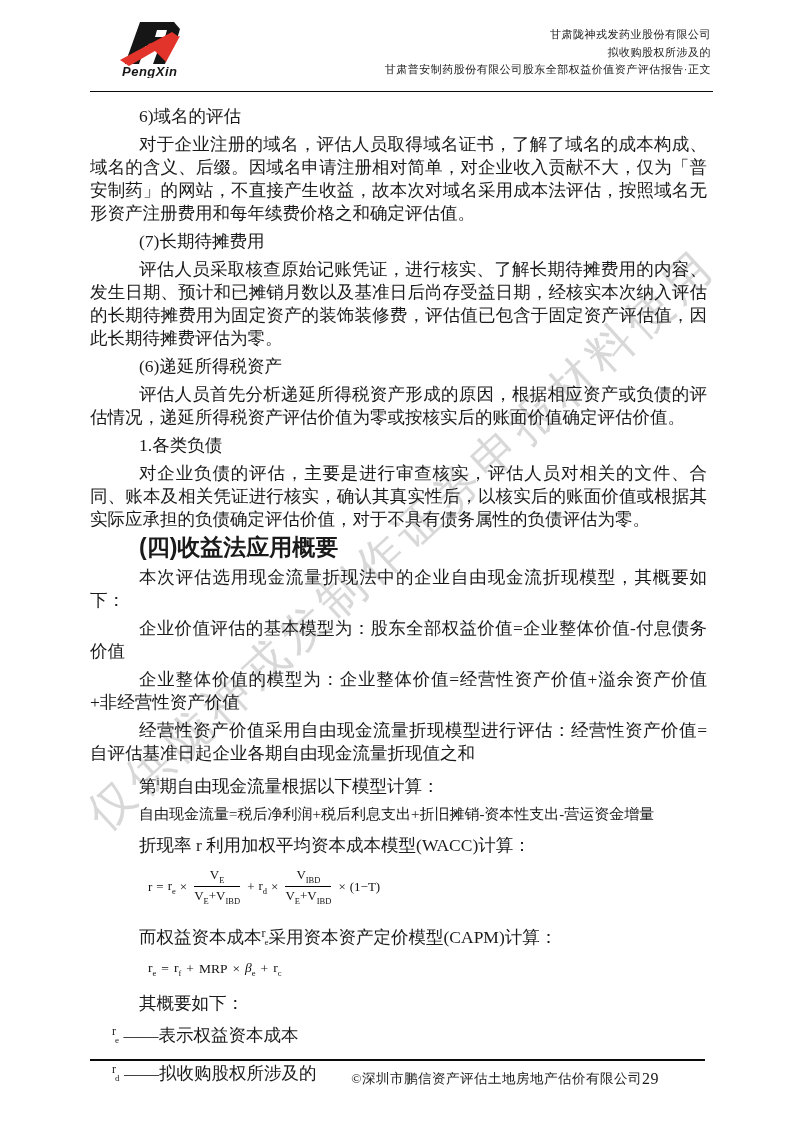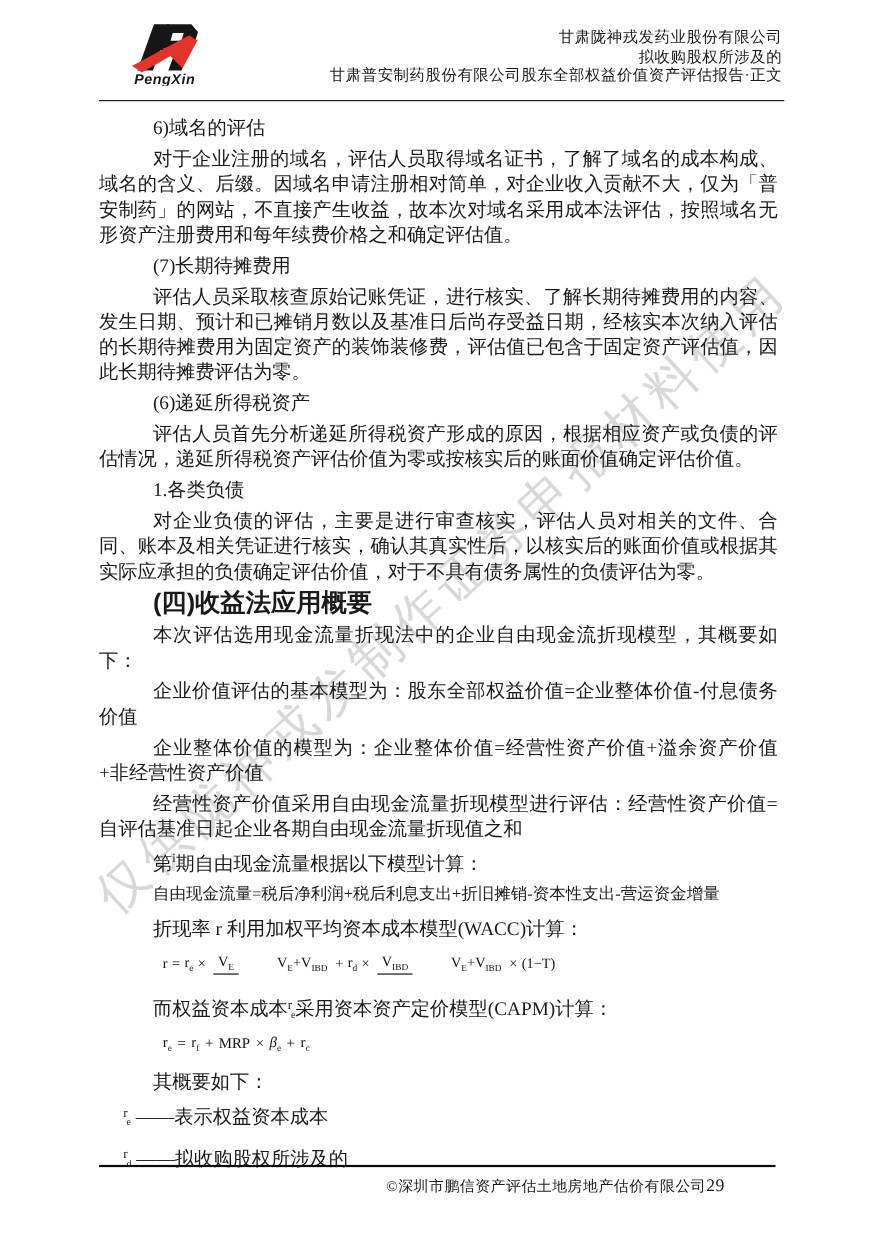--- a/index.html
+++ b/index.html
@@ -13,40 +13,40 @@
     transform:rotate(-42.5deg);transform-origin:0 50%;
     font-size:46px;letter-spacing:6px;white-space:nowrap;
     color:rgba(158,158,158,0.40);pointer-events:none;
     font-family:"Liberation Serif",serif;
   }
   
   .header{position:absolute;top:20px;left:90px;right:82px;z-index:1;
     display:flex;justify-content:space-between;align-items:flex-start;}
   .logo{margin-left:24px;width:92px;}
   .logo svg{display:block;}
-  .htitles{text-align:right;font-size:14px;line-height:17.5px;padding-top:6px;letter-spacing:0.5px;}
+  .htitles{text-align:right;font-size:11px;line-height:17.5px;padding-top:6px;letter-spacing:0.5px;}
   .rule-top{position:absolute;top:91px;left:90px;right:80px;border-top:1.6px solid #0a0a0a;z-index:1;}
   
   .content{position:absolute;top:105px;left:90px;right:86px;z-index:1;}
   .content p{margin:0 0 5px;font-size:17.5px;line-height:23px;}
   p.para{text-indent:49px;text-align:justify;}
   p.head{text-indent:49px;}
   p.head-bold{text-indent:49px;font-family:"Liberation Sans",sans-serif;font-weight:bold;font-size:23px;margin:3px 0 7px;}
   p.small-formula{font-size:15px;text-indent:0;padding-left:49px;margin:1px 0 8px;}
   sup.isup{font-size:11px;font-family:"Liberation Serif",serif;}
   .rsym{font-family:"Liberation Serif",serif;}
   .rsym sup{font-size:12px;vertical-align:6px;}
   .rsym sub{font-size:9px;vertical-align:-2px;margin-left:-1px;}
   
   .formula{display:flex;align-items:center;font-family:"Liberation Serif",serif;
     font-size:13px;color:#111;}
   .formula.wacc{margin:10px 0 16px 58px;gap:4px;}
   .formula.capm{margin:6px 0 14px 58px;gap:5px;font-size:13.5px;}
   .formula sub{font-size:8.5px;}
-  .frac{display:inline-flex;flex-direction:row;text-align:center;margin:0 3px;line-height:1.25;gap:35px;}
+  .frac{display:inline-flex;flex-direction:column;text-align:center;margin:0 3px;line-height:1.25;}
   .frac .num{border-bottom:1px solid #000;padding:0 4px 1px;}
   .frac .den{padding-top:1px;}
   .defs p{margin:0 0 6px;padding-left:22px;font-size:17.5px;line-height:23px;}
   
   .footer{position:absolute;left:90px;right:88px;top:1059px;z-index:1;
     border-top:2.2px solid #0a0a0a;padding-top:9px;
     display:flex;justify-content:flex-end;align-items:flex-start;
     font-size:13.5px;letter-spacing:0.5px;}
   .pageno{margin-right:46px;font-size:16px;}
 </style>

